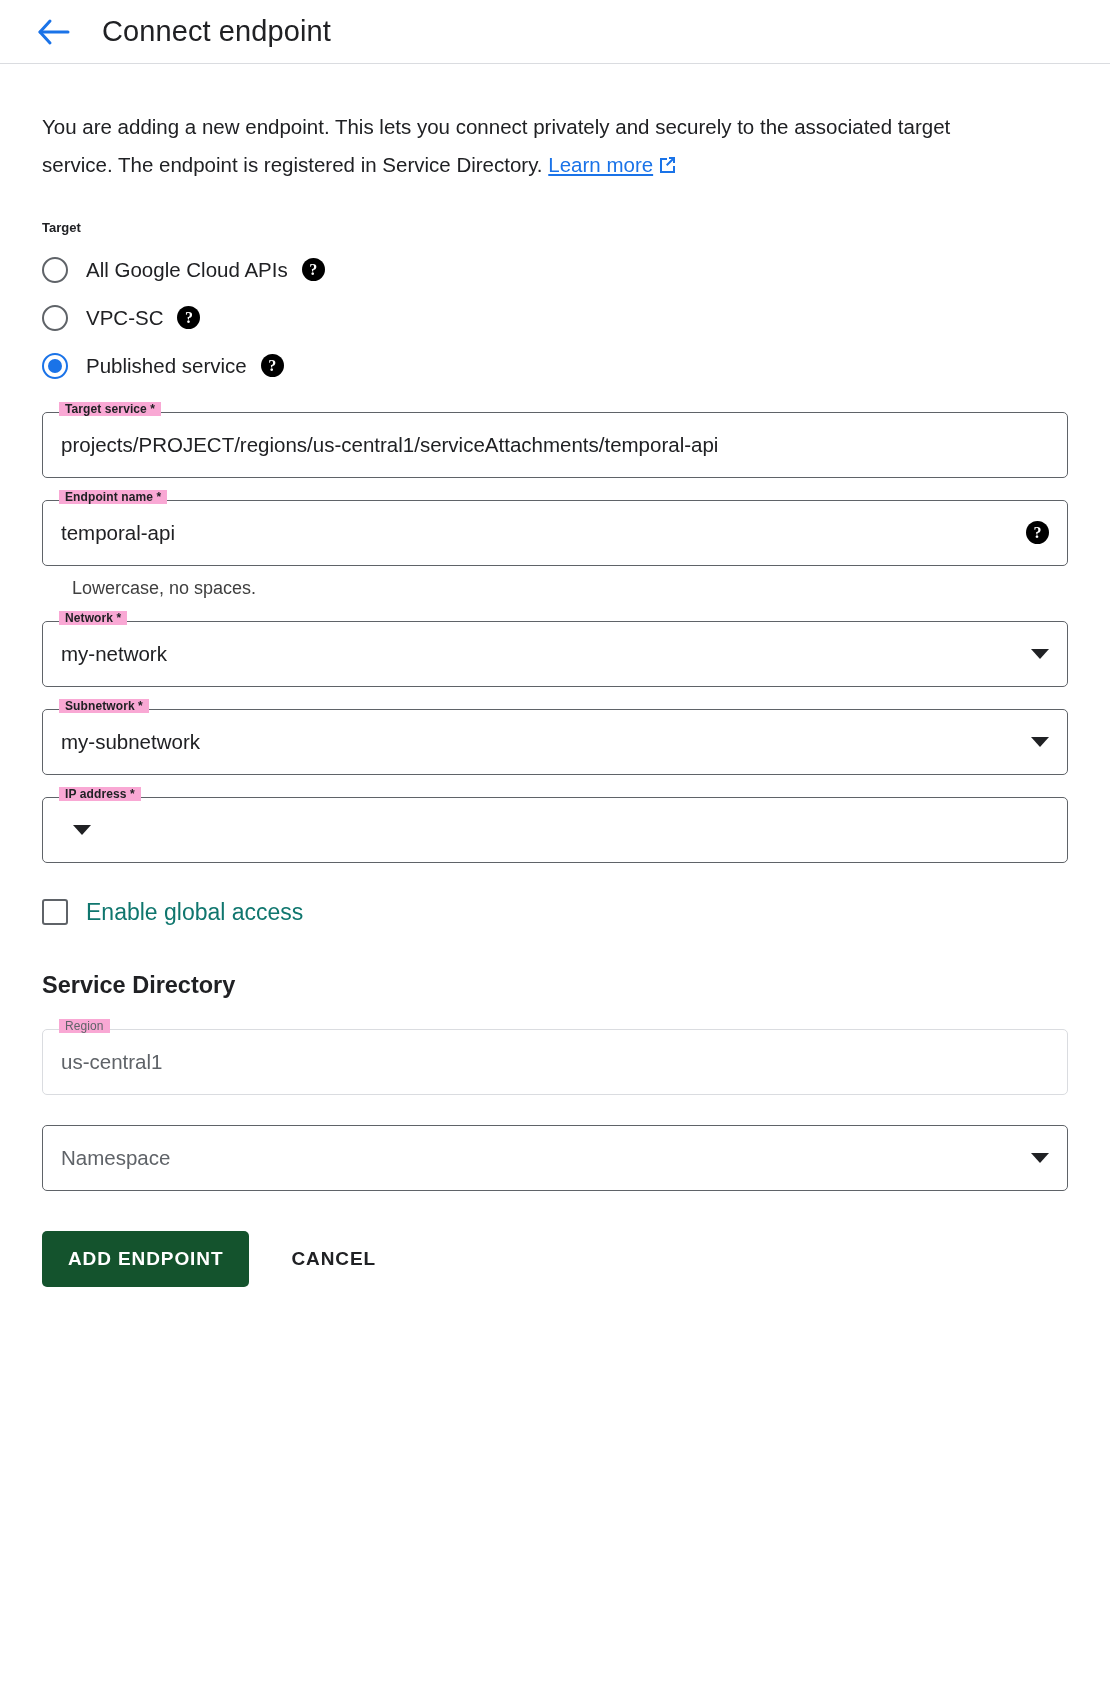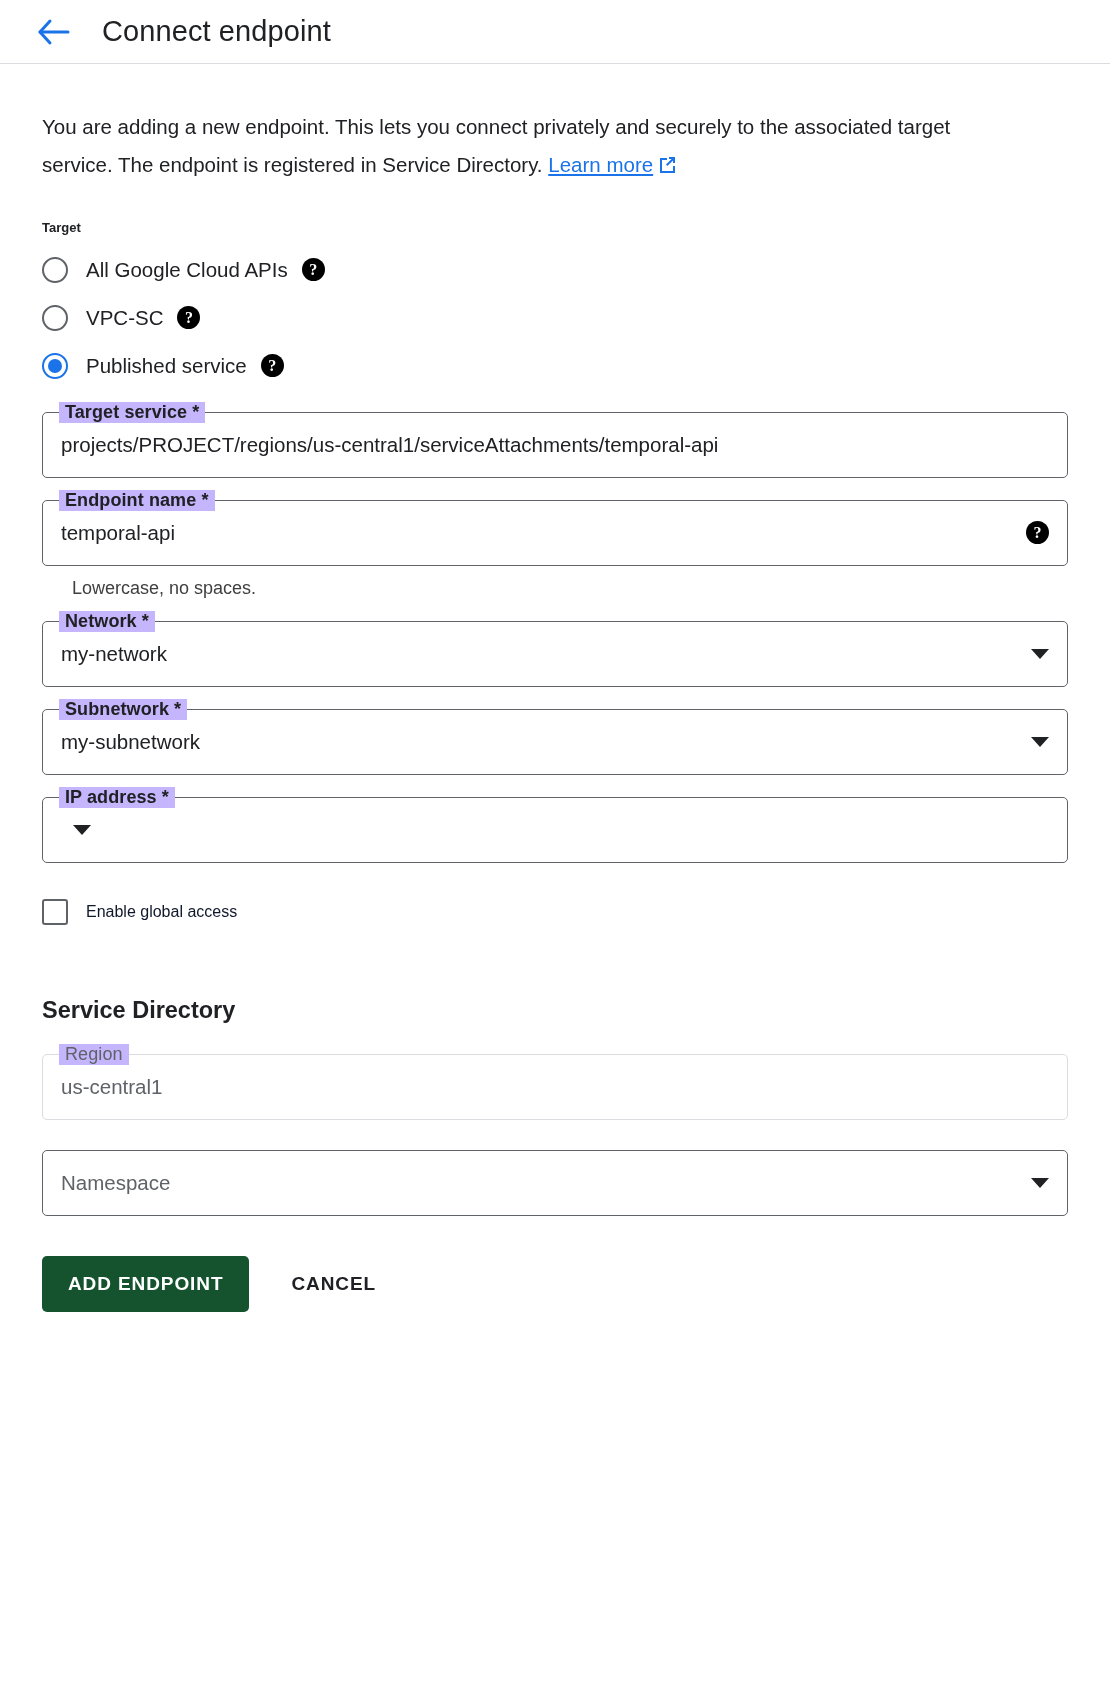--- a/index.html
+++ b/index.html
@@ -134,23 +134,23 @@
     display: flex;
     align-items: center;
     padding: 0 18px;
     background: #fff;
     position: relative;
   }
   .field-legend {
     position: absolute;
     top: -11px;
     left: 16px;
-    background: #c4b5fd;
+    background: #f9a8d4;
     padding: 0 6px;
-    font-size: 18px;
+    font-size: 12px;
     font-weight: bold;
     color: #202124;
     letter-spacing: 0.1px;
   }
   .field-legend.muted {
     font-weight: normal;
     color: #5f6368;
   }
   .field-value {
     font-size: 20.5px;
@@ -194,30 +194,30 @@
     width: 26px;
     height: 26px;
     border: 2px solid #5f6368;
     border-radius: 3px;
     margin-right: 18px;
     background: #fff;
     cursor: pointer;
     flex: 0 0 auto;
   }
   .check-label {
-    font-size: 16px;
-    color: #0f172a;
+    font-size: 23px;
+    color: #0f766e;
   }
 
   
   .sd-title {
     font-size: 23.5px;
     font-weight: bold;
     color: #202124;
-    margin-top: 72px;
+    margin-top: 46px;
   }
   .sd-desc {
     font-size: 20.5px;
     color: #202124;
     margin-top: 22px;
   }
 
   
   .button-row {
     display: flex;

